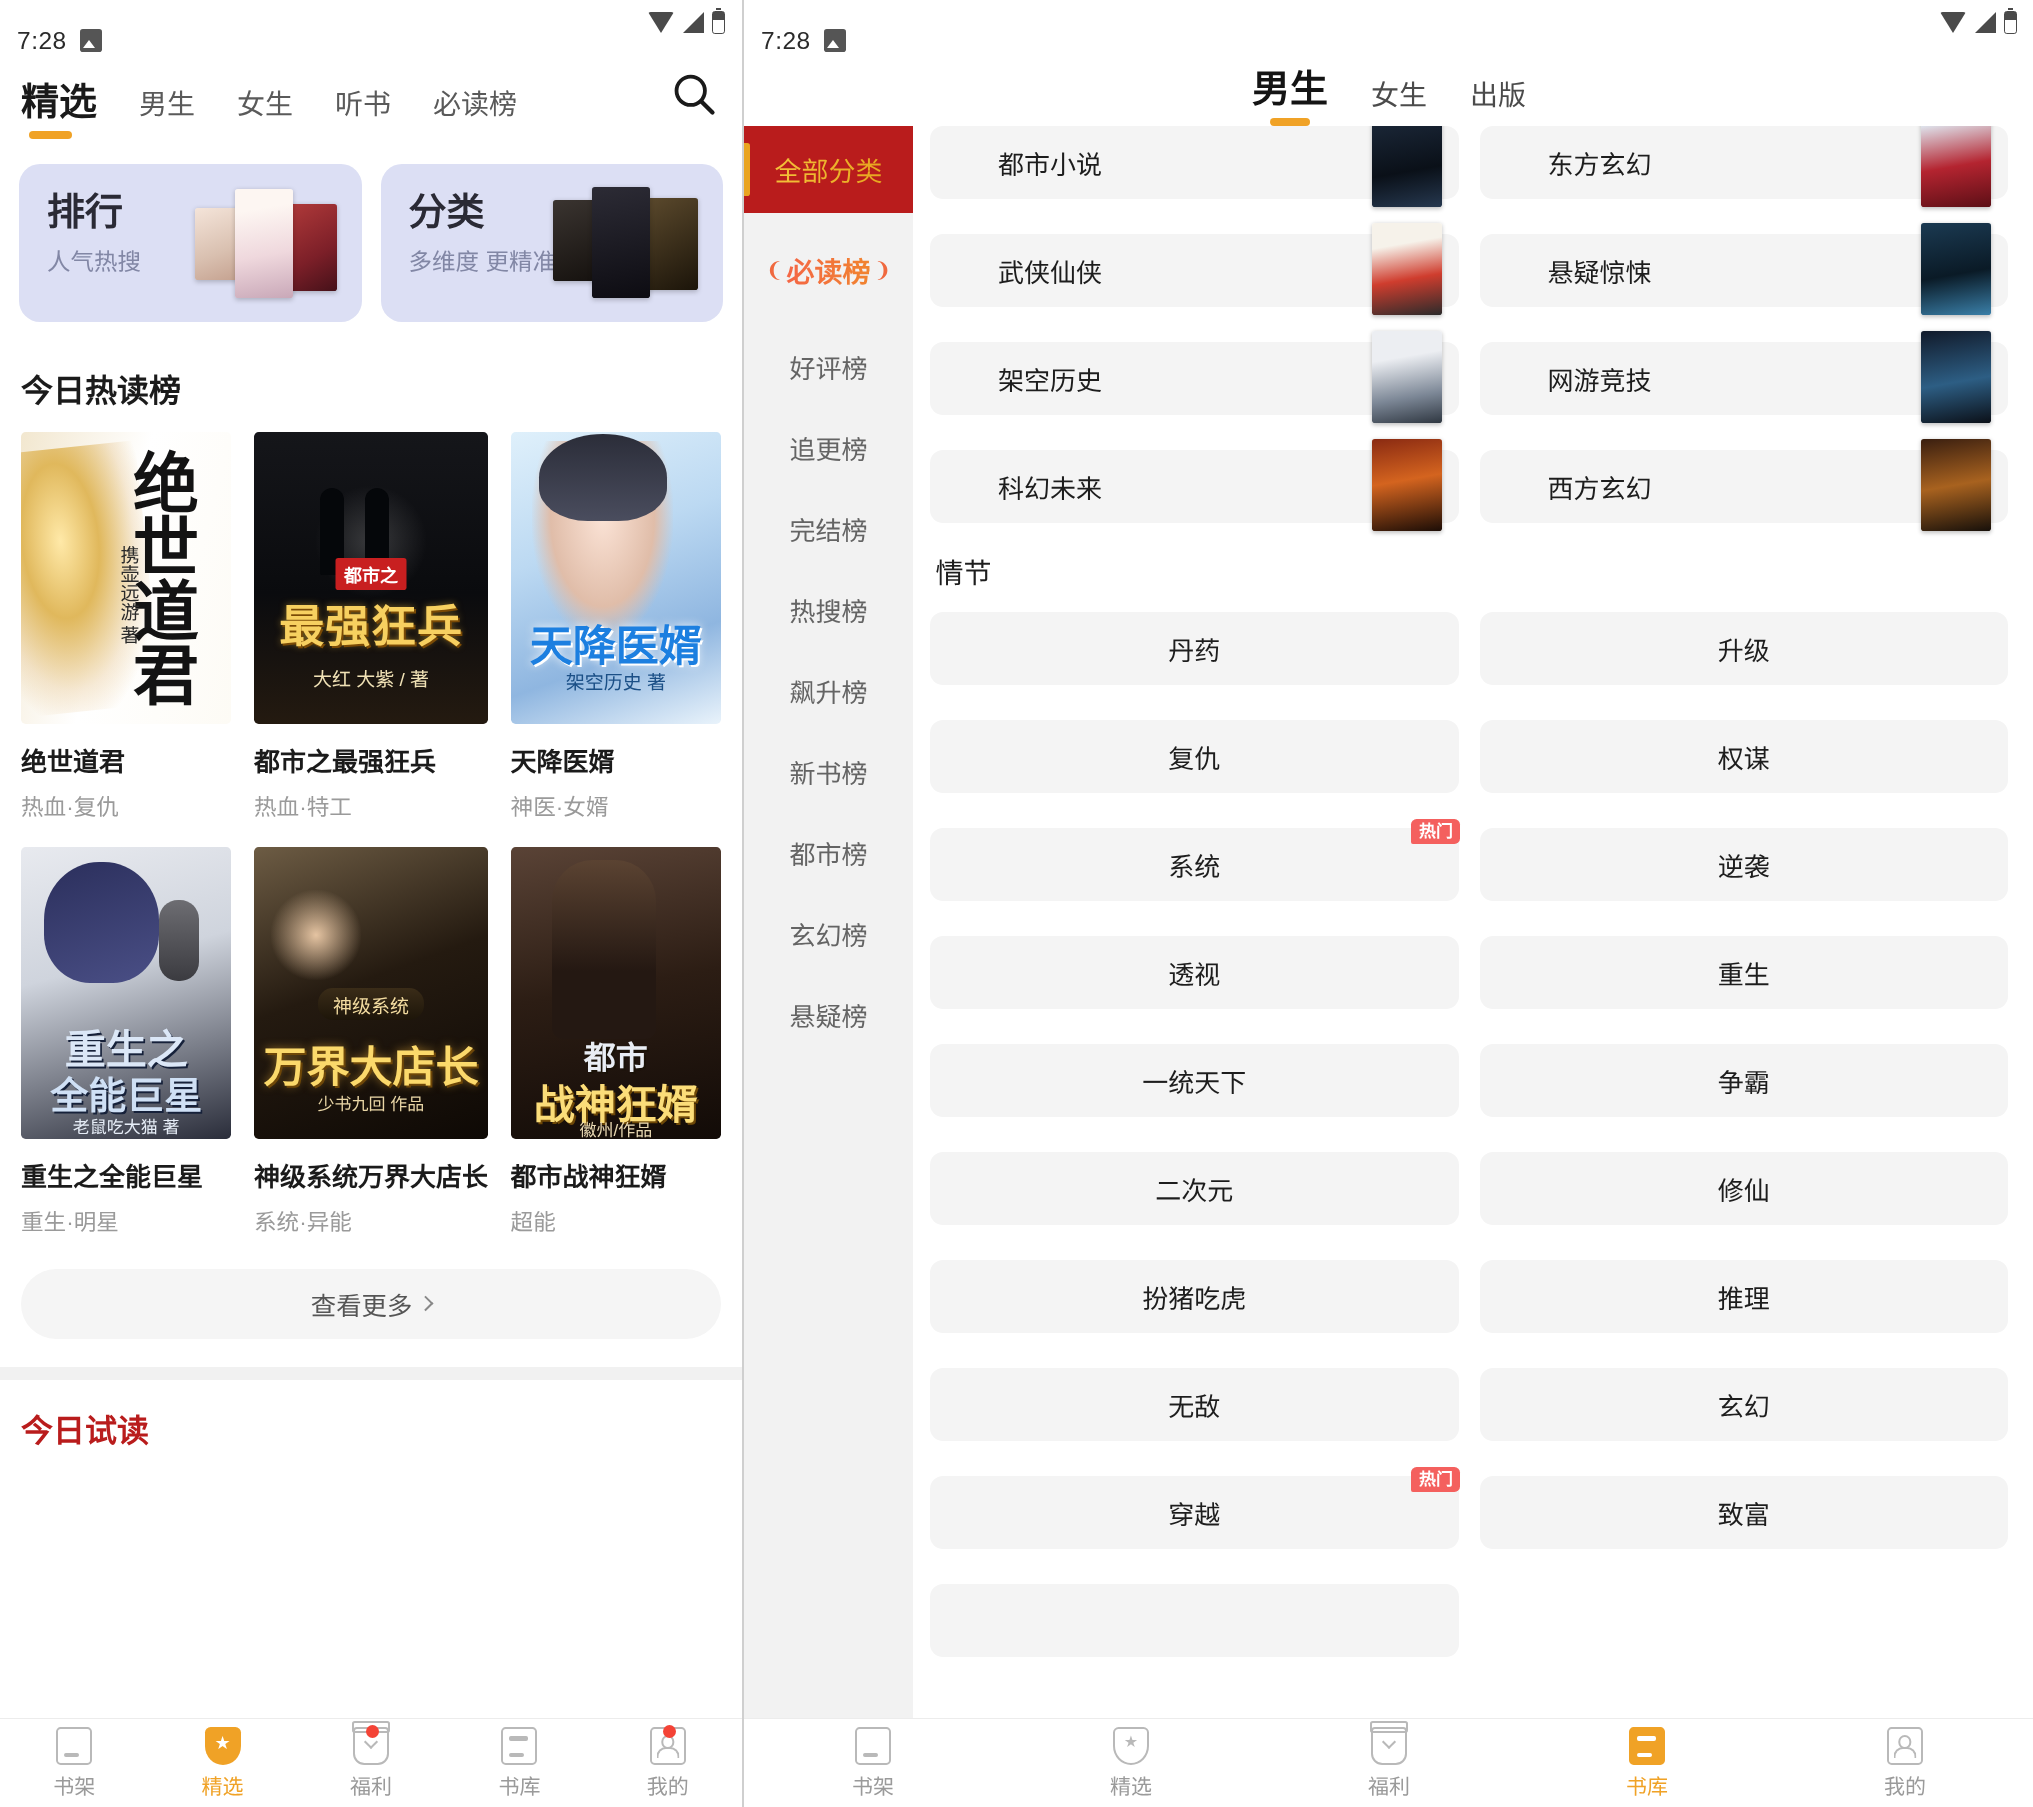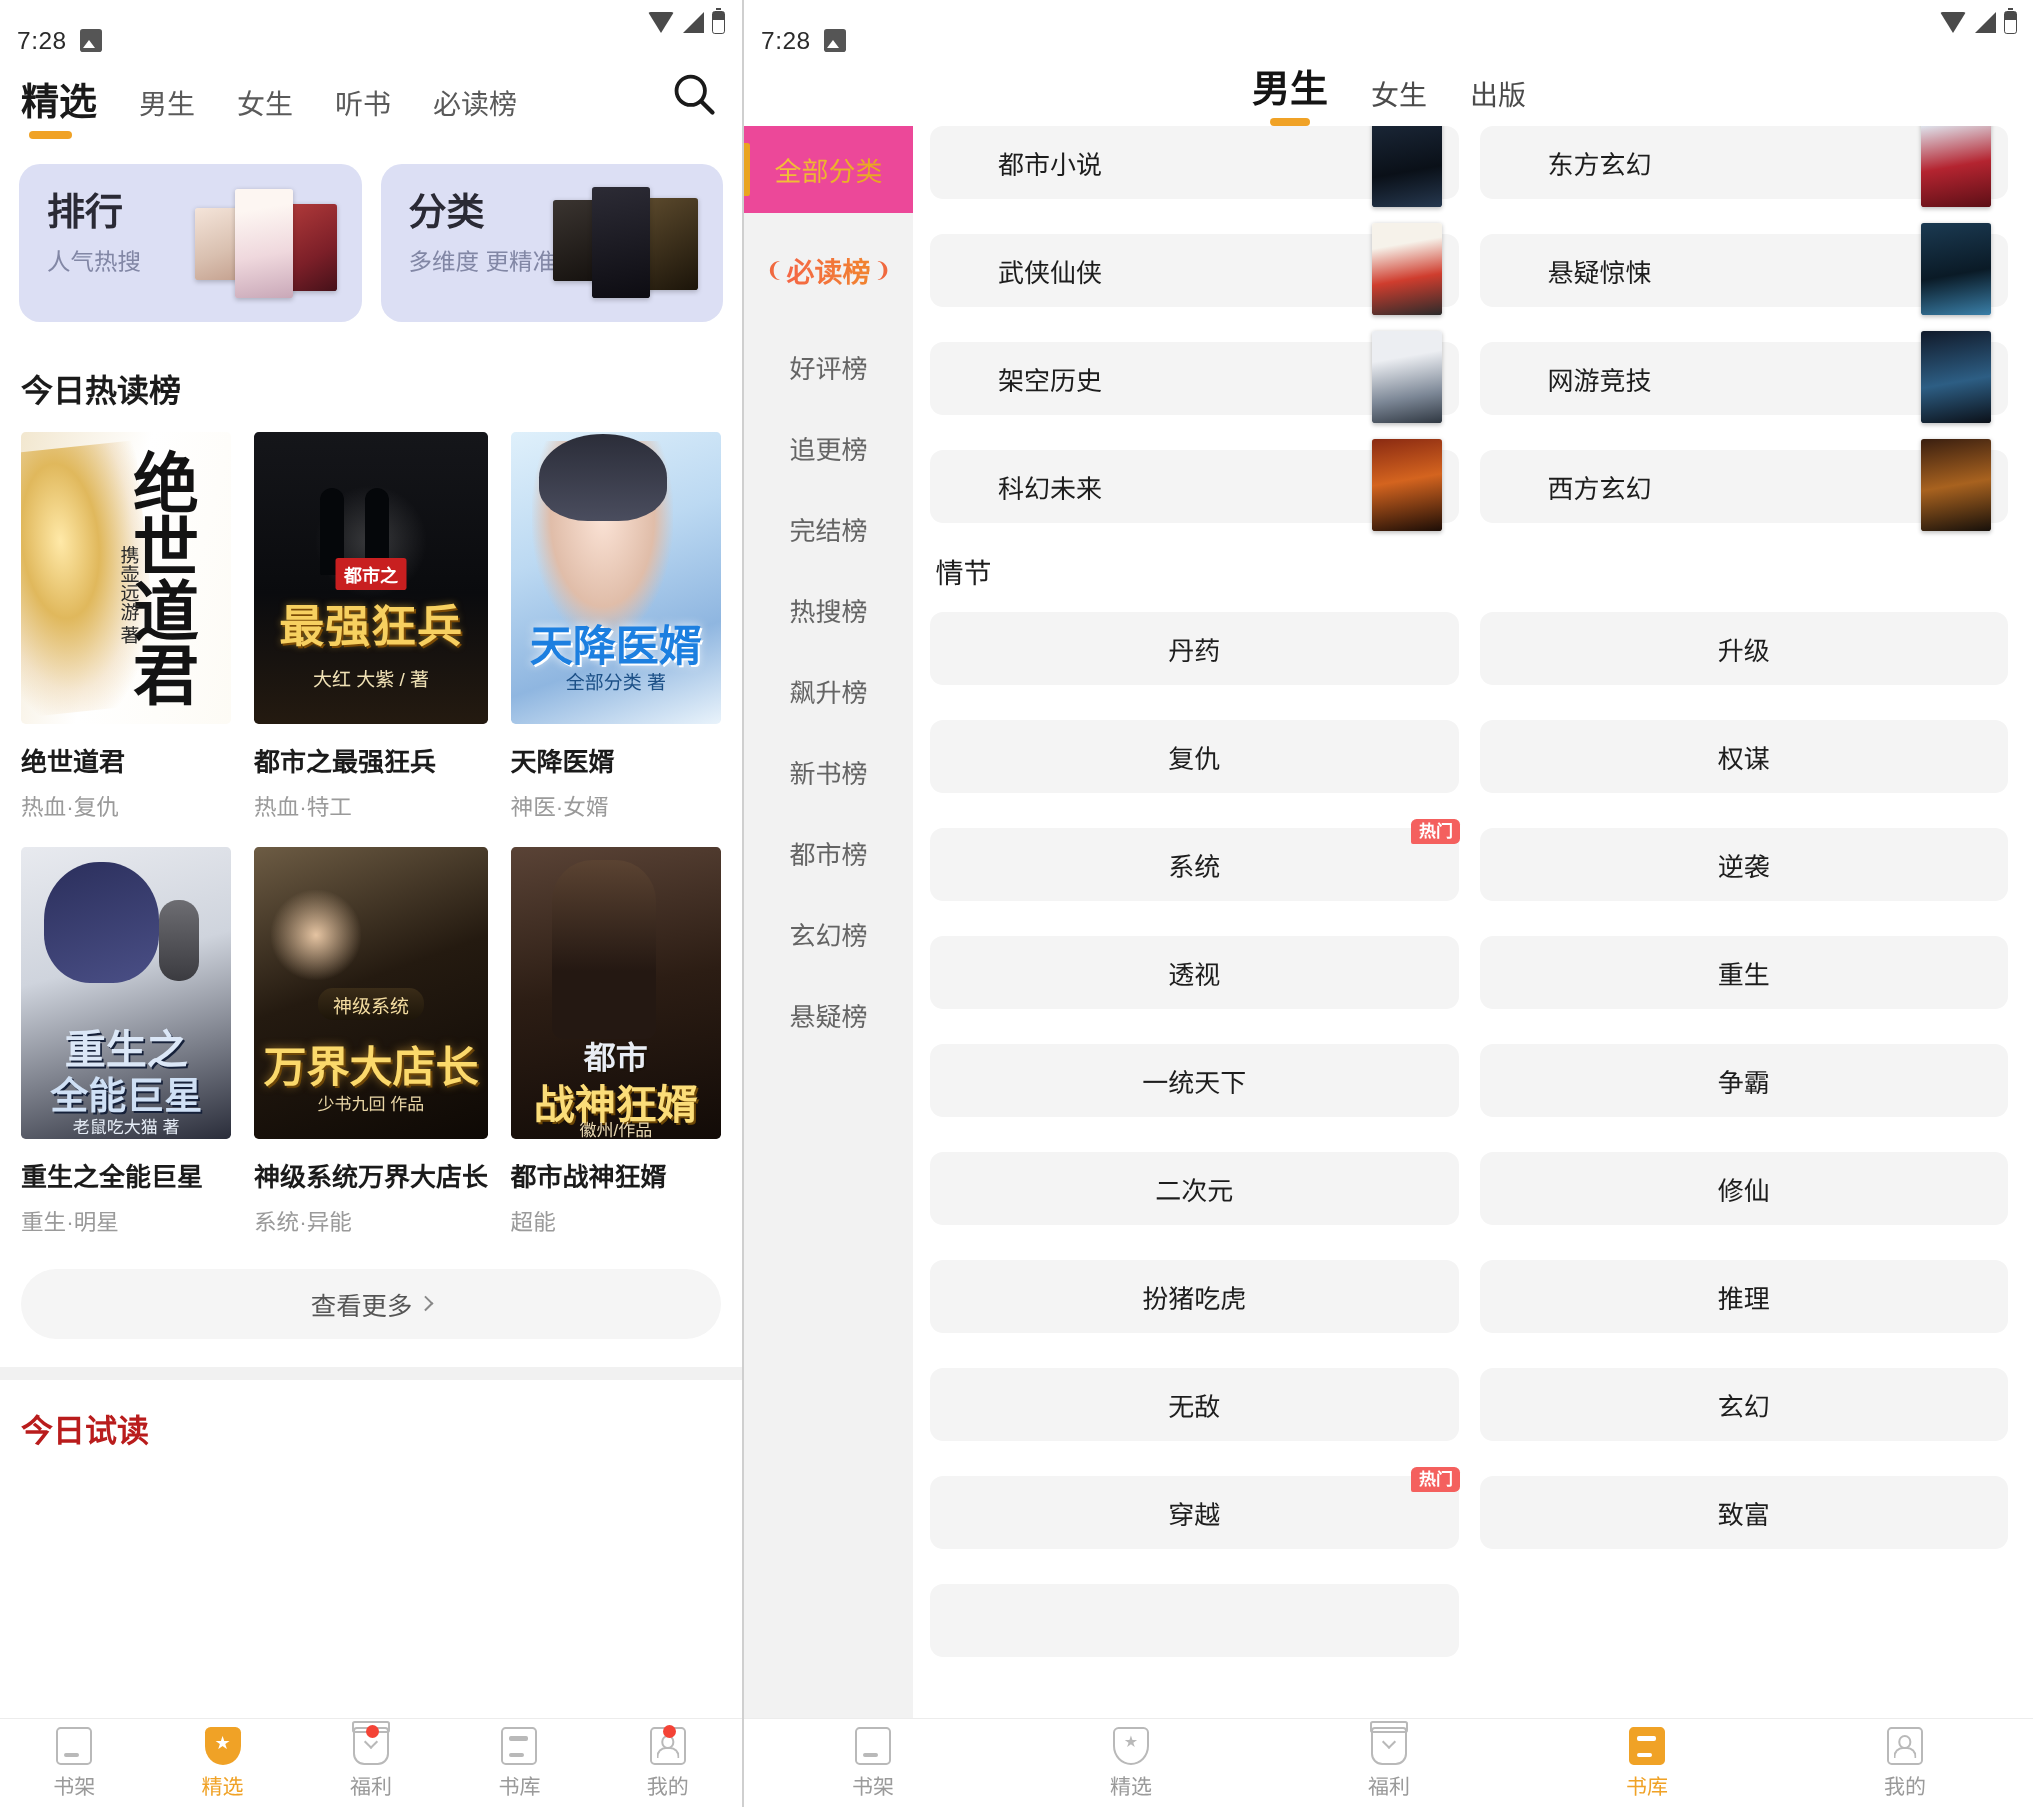--- a/index.html
+++ b/index.html
@@ -243,21 +243,21 @@
 
   .side {
     width: 169px; background: #f2f2f2; position: relative;
     padding-top: 0; flex: none;
   }
   .side-item {
     height: 81px; display: flex; align-items: center; justify-content: center;
     font-size: 26px; color: #646464; position: relative;
   }
   .side-item.head {
-    background: #ec4899; font-size: 27px; font-weight: 500; height: 87px;
+    background: #b91c1c; font-size: 27px; font-weight: 500; height: 87px;
     color: transparent; background-clip: padding-box;
   }
   .side-item.head .g {
     background: linear-gradient(90deg,#f3c13a,#e7a61f);
     -webkit-background-clip: text; background-clip: text;
     color: transparent; font-weight: 500;
   }
   .side-item.head::before {
     content: ""; position: absolute; left: 0; top: 17px;
     width: 5.6px; height: 53px; background: #e9a420; border-radius: 0 2.8px 2.8px 0;
@@ -443,21 +443,21 @@
         </div>
         <div class="book-title">都市之最强狂兵</div>
         <div class="book-tag">热血·特工</div>
       </div>
 
       <div class="book">
         <div class="book-cover cv3">
           <span class="face"></span>
             <span class="hair"></span>
           <span class="btxt">天降医婿</span>
-          <span class="bsub">全部分类 著</span>
+          <span class="bsub">架空历史 著</span>
         </div>
         <div class="book-title">天降医婿</div>
         <div class="book-tag">神医·女婿</div>
       </div>
 
       <div class="book">
         <div class="book-cover cv4">
           <span class="head"></span>
             <span class="mic"></span>
           <span class="btxt">重生之</span>

